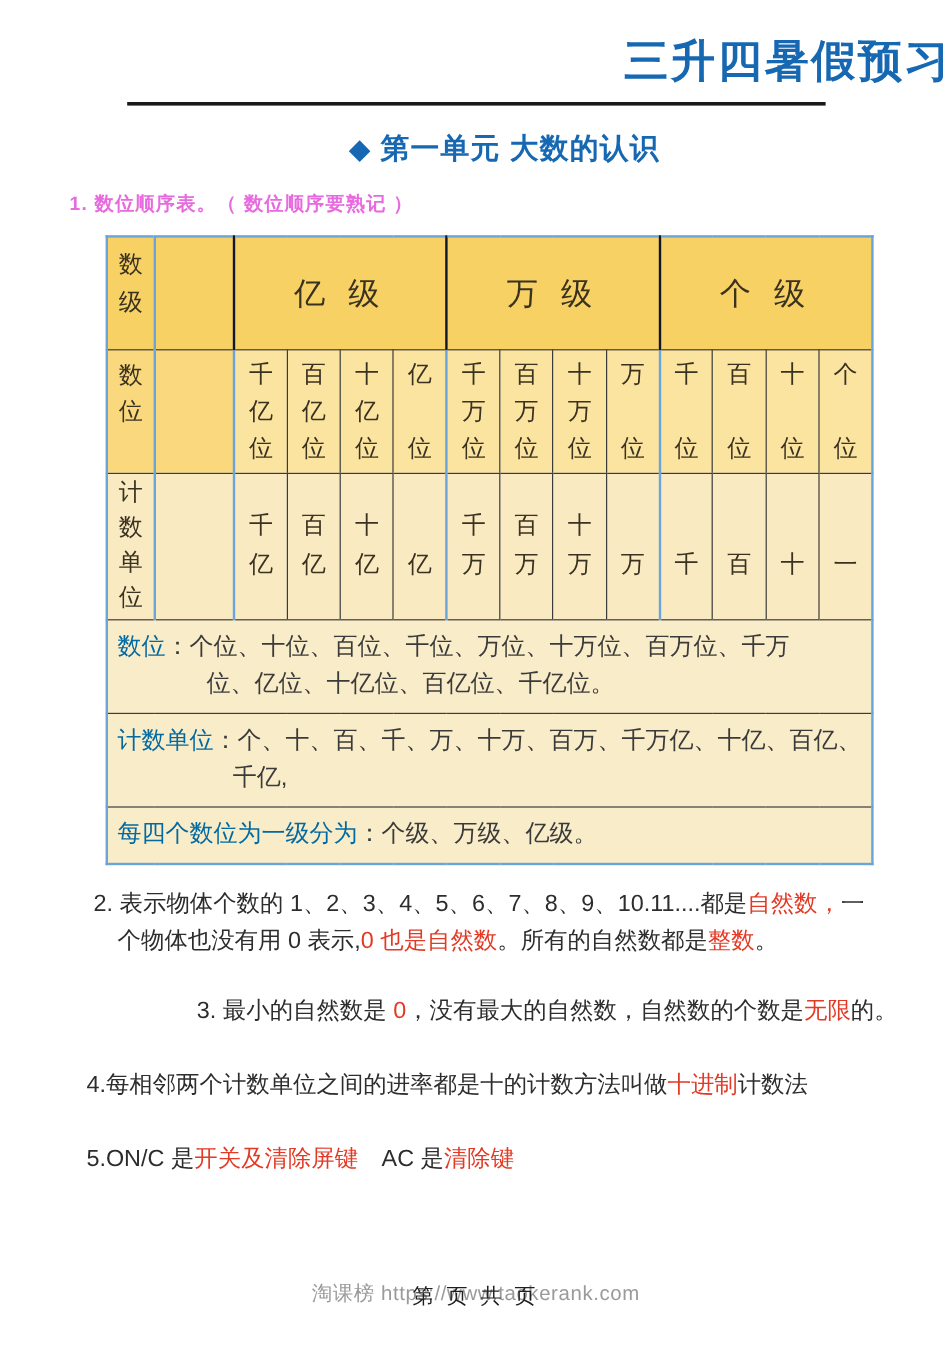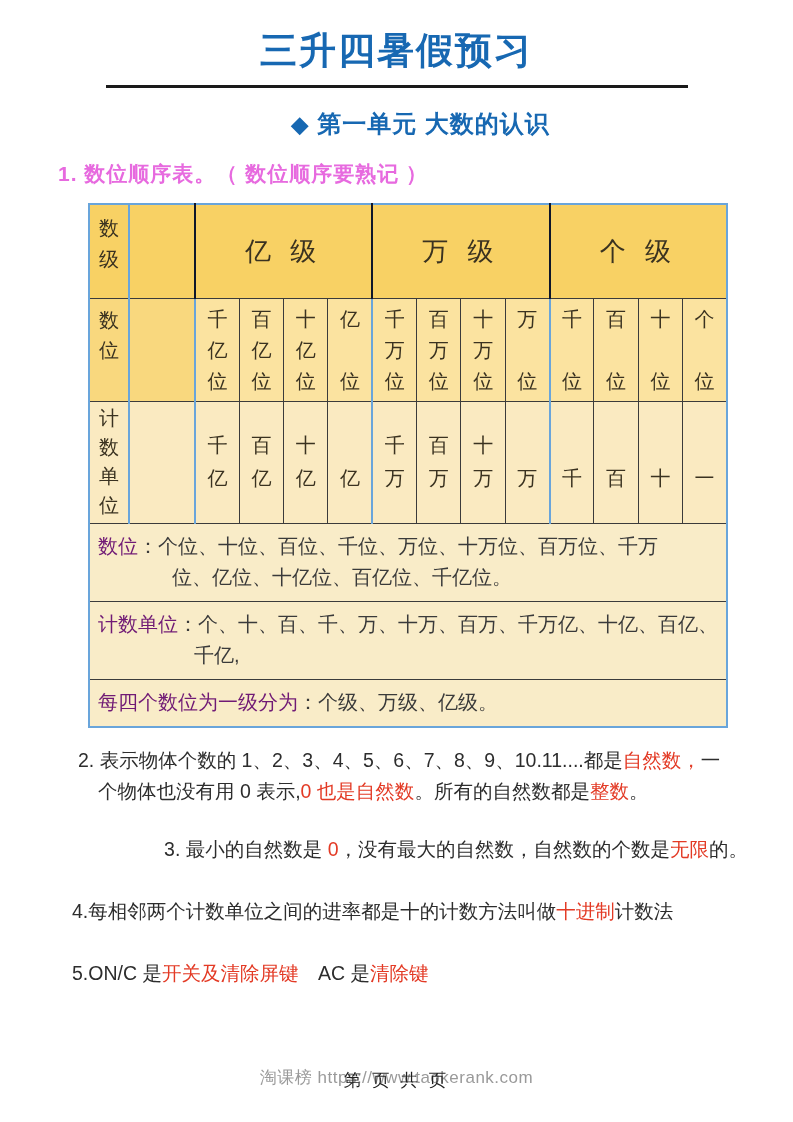--- a/index.html
+++ b/index.html
@@ -3,39 +3,39 @@
 <meta charset="utf-8">
 <style>
   * { box-sizing: border-box; }
   html,body { margin:0; padding:0; background:#ffffff; }
   .page {
     position:relative; width:793px; height:1122px; background:#ffffff;
     font-family:"Liberation Sans", sans-serif; color:#2d2d2d; overflow:hidden;
   }
   
   .top-title {
-    padding-top:26px; text-align:center;
+    padding-top:26px; text-align:right;
     font-family:Liberation Serif, serif; font-weight:900;
     font-size:37px; color:#1768B2; letter-spacing:2px;
   }
   .main-title {
     margin-top:8px; text-align:center;
     font-family:"DejaVu Serif", serif; font-weight:900;
     font-size:45px; letter-spacing:1px; line-height:1.1;
   }
   .main-title .black { color:#111111; }
   .main-title .red   { color:#D42322; }
   .rule { width:582px; margin:9px auto 0 auto; border-top:3px solid #1a1a1a; }
   .section-heading {
     margin-top:20px; text-align:center;
     font-weight:bold; font-size:24px; color:#1768B2; letter-spacing:1px;padding-left:48px;
   }
   .section-heading .diamond { font-size:22px; margin-right:8px; }
   .item1-heading {
-    margin:20px 0 0 58px; font-size:21px; font-weight:bold;
+    margin:20px 0 0 58px; font-size:16px; font-weight:bold;
     color:#E76ADF; letter-spacing:1px;
   }
   
   table.pv {
     margin:15px 0 0 88px; width:640px;
     border-collapse:collapse; table-layout:fixed;
     border:2px solid #69A5DB;
     font-family:"Liberation Sans", sans-serif; color:#3a3220;
   }
   table.pv td { padding:0; }
@@ -57,21 +57,21 @@
   
   td.empty { border-left:2px solid #69A5DB; }
   td.d { border-left:1px solid #3b3b3b; }
   td.gs { border-left:2px solid #69A5DB; }
   
   tr.note td {
     background:#F9ECC8; font-size:20px; line-height:31px;
     padding:7px 8px 8px 8px; color:#3a3a3a;
   }
   tr.note.mid td, tr.note.first td { border-bottom:1px solid #3b3b3b; }
-  .nlabel { color:#701a75; }
+  .nlabel { color:#0369a1; }
   .nline2-a { margin-left:74px; }
   .nline2-b { margin-left:96px; }
   
   .para { font-size:19.5px; line-height:31px; color:#2d2d2d; width:670px; }
   .para .red { color:#E33A25; }
   .p2 { margin:17px 0 0 78px; padding-left:20px; text-indent:-20px; }
   .p3 { margin:27px 0 0 78px;text-align:right; }
   .p4 { margin:31px 0 0 72px; }
   .p5 { margin:31px 0 0 72px; }
   

